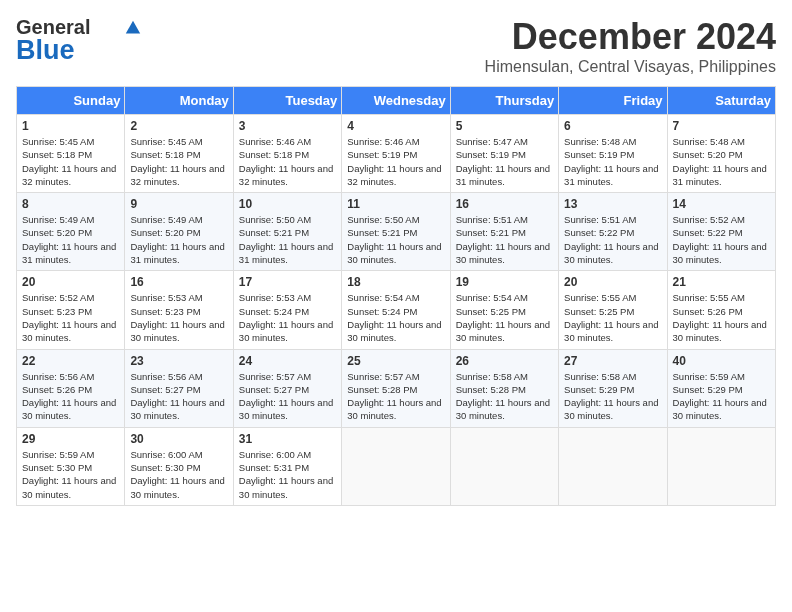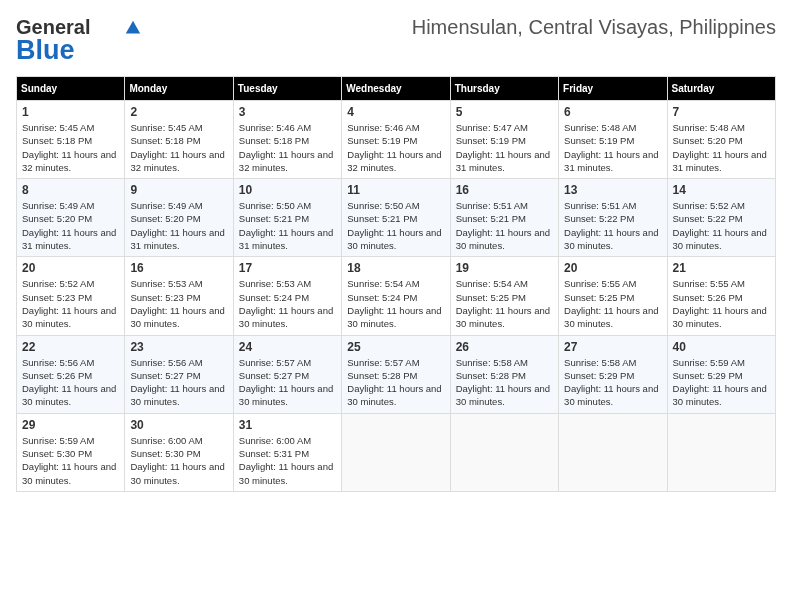--- a/index.html
+++ b/index.html
@@ -37,35 +37,35 @@
     }
     .title-area {
       text-align: right;
     }
     .month-title {
       font-size: 36px;
       font-weight: bold;
       color: #333;
     }
     .location-title {
-      font-size: 20px;
+      font-size: 16px;
       color: #555;
     }
     .calendar {
       width: 100%;
       border-collapse: collapse;
     }
     .calendar th {
-      background-color: #000000;
+      background-color: #3b82f6;
       color: #fff;
-      font-size: 10px;
+      font-size: 13px;
       font-weight: bold;
       padding: 6px 4px;
       border: 1px solid #ddd;
-      text-align: left;
+      text-align: right;
     }
     .calendar td {
       vertical-align: top;
       border: 1px solid #ddd;
       padding: 4px 5px;
       font-size: 10px;
       color: #333;
       background: #fff;
       width: calc(100% / 7);
       min-height: 80px;
@@ -98,20 +98,21 @@
   <div class="logo">
     <div class="logo-text">
       <span class="logo-general">General</span>
       <svg class="logo-icon" viewBox="0 0 20 20" xmlns="http://www.w3.org/2000/svg">
         <polygon points="10,2 18,16 2,16" fill="#1a6abe"></polygon>
       </svg>
     </div>
     <span style="color:#1a6abe; font-size:27px; font-weight:bold; margin-top:-4px;">Blue</span>
   </div>
   <div class="title-area">
+    <div class="month-title">December 2024</div>
     <div class="location-title">Himensulan, Central Visayas, Philippines</div>
   </div>
 </div>
 
 <table class="calendar">
   <thead>
     <tr id="weekday-header">
         <th>Sunday</th>
         <th>Monday</th>
         <th>Tuesday</th>

